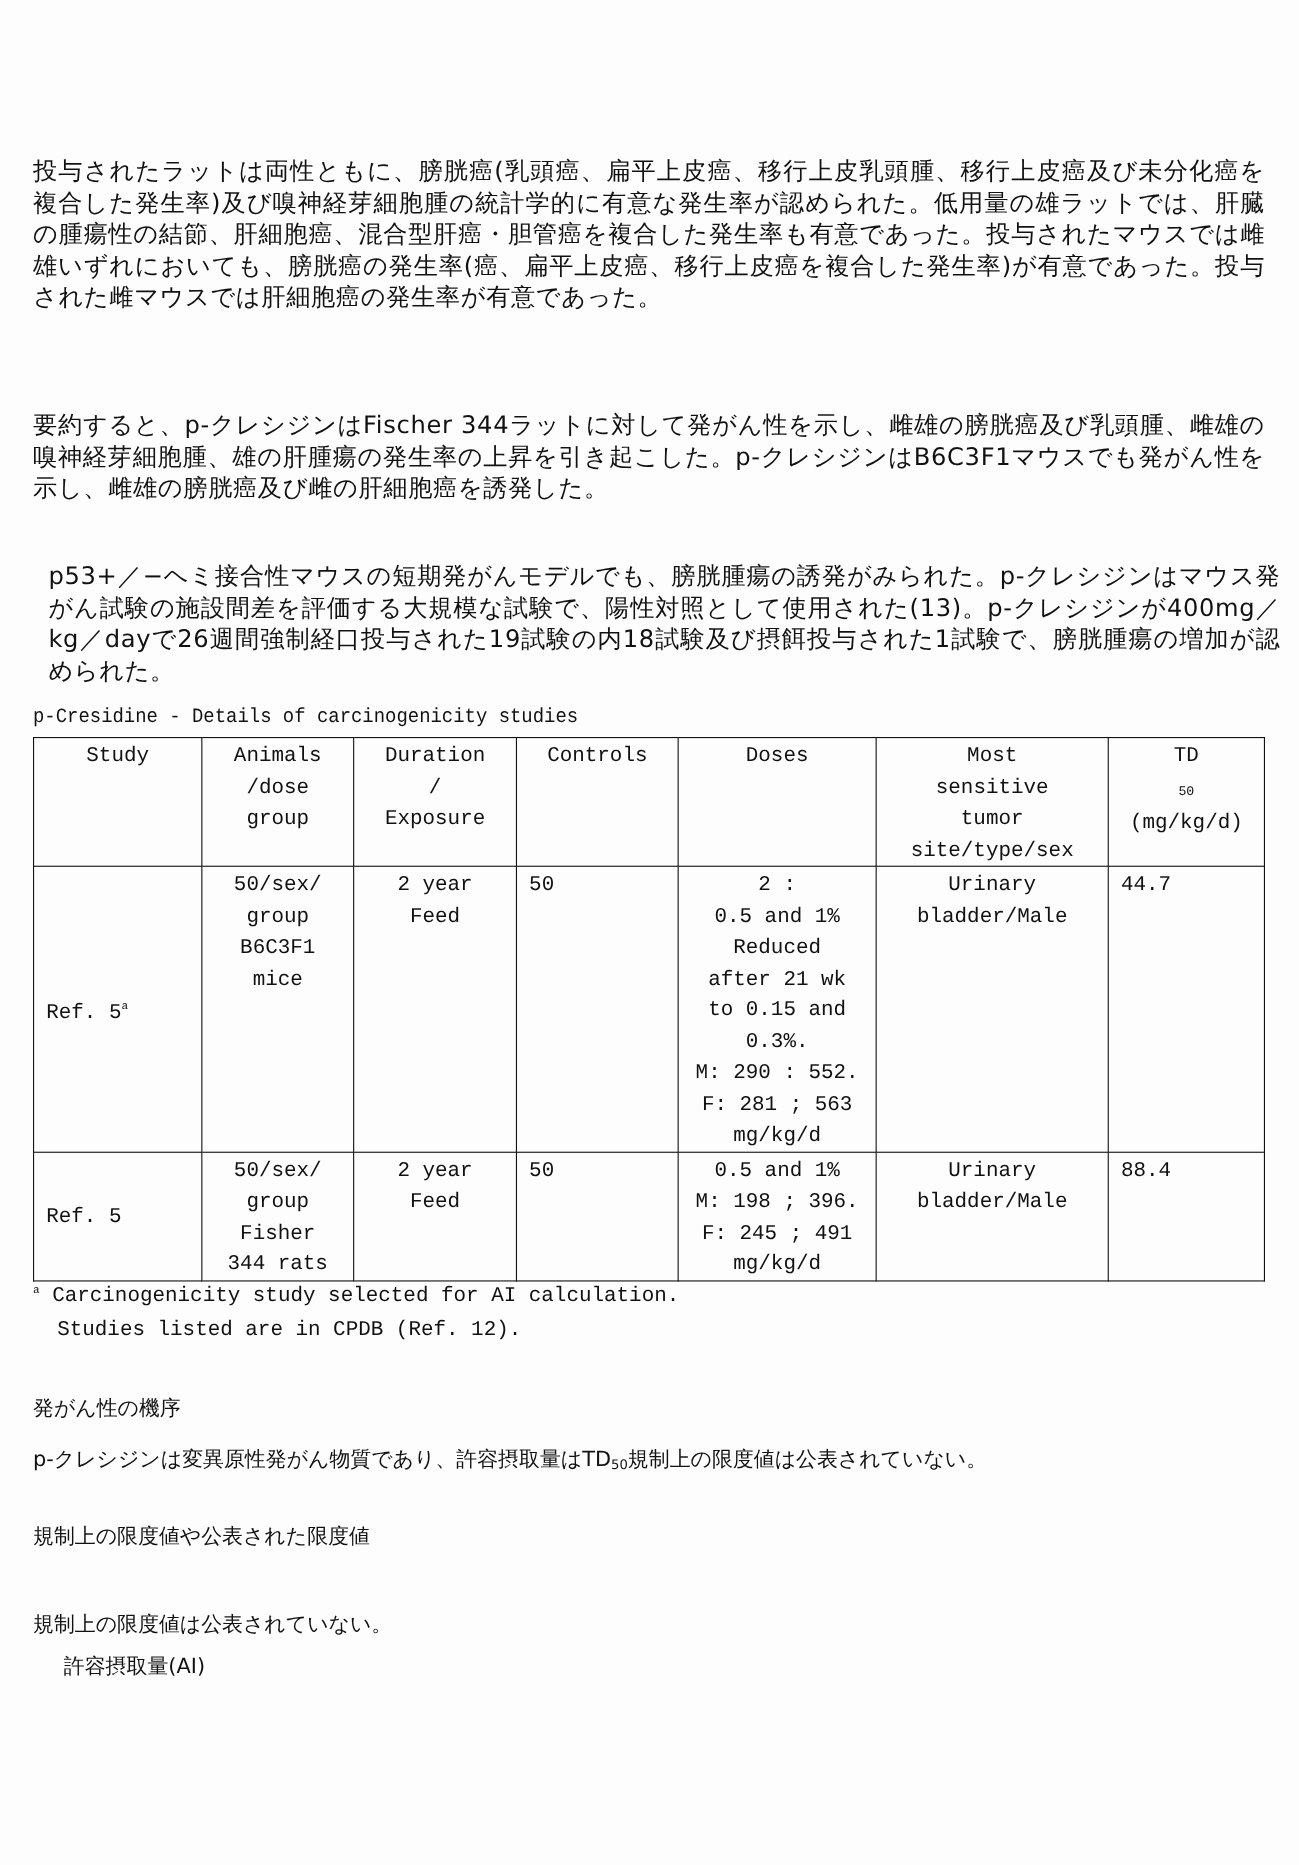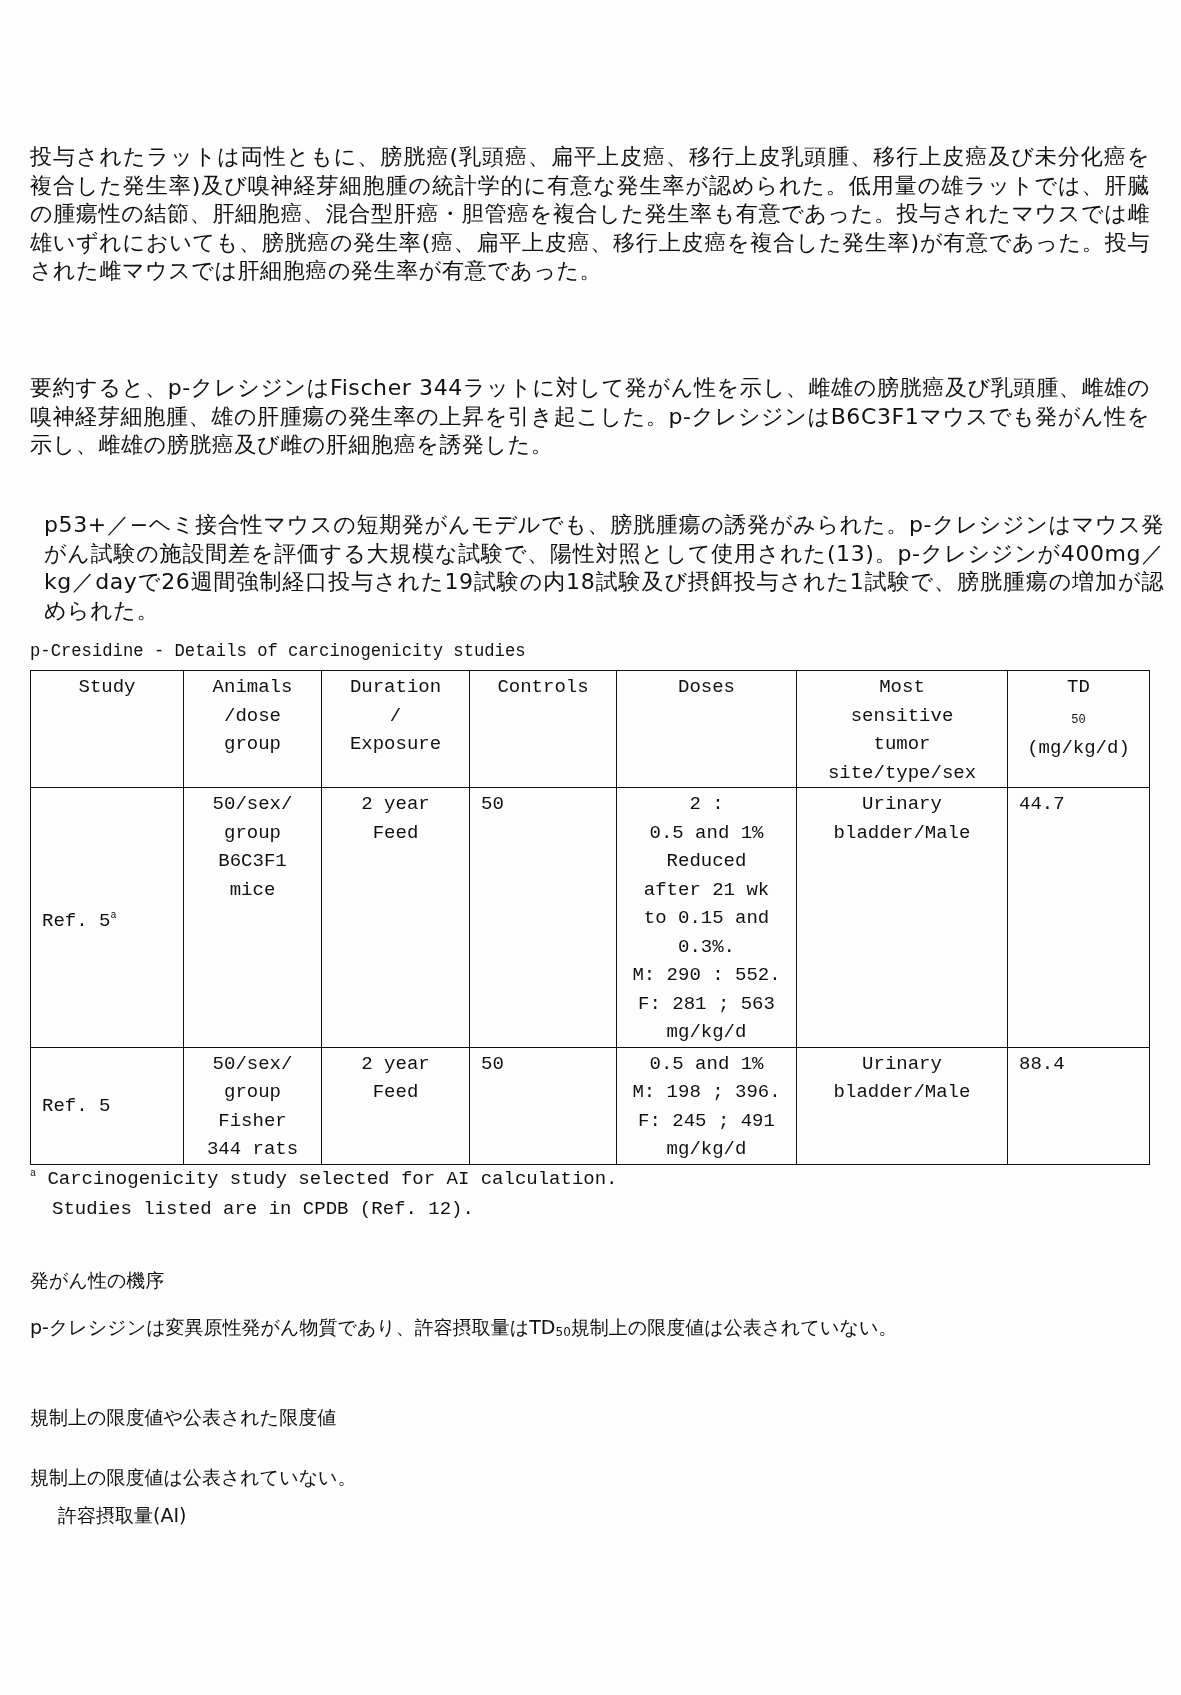--- a/index.html
+++ b/index.html
@@ -164,17 +164,17 @@
   <div class="note" style="top:1162px;font-family:Liberation Mono, monospace;">
     <sup class="a">a</sup><span> Carcinogenicity study selected for AI calculation.</span>
   </div>
   <div class="note" style="top:1197px;margin-left:22px;">Studies listed are in CPDB (Ref. 12).</div>
 
   <div class="heading" style="top:1268px;">発がん性の機序</div>
   <div class="heading" style="top:1315px;">
     <span>p-クレシジンは変異原性発がん物質であり、許容摂取量はTD</span><sub class="s50">50</sub><span>規制上の限度値は公表されていない。</span>
   </div>
 
-  <div class="heading" style="top:1385px;margin-top:20px;">規制上の限度値や公表された限度値</div>
+  <div class="heading" style="top:1385px;">規制上の限度値や公表された限度値</div>
   <div class="heading" style="top:1432px;margin-top:33px;">規制上の限度値は公表されていない。</div>
 
   <div class="heading" style="top:1503px;margin-left:28px;">許容摂取量(AI)</div>
 </div>
 
 </body></html>

